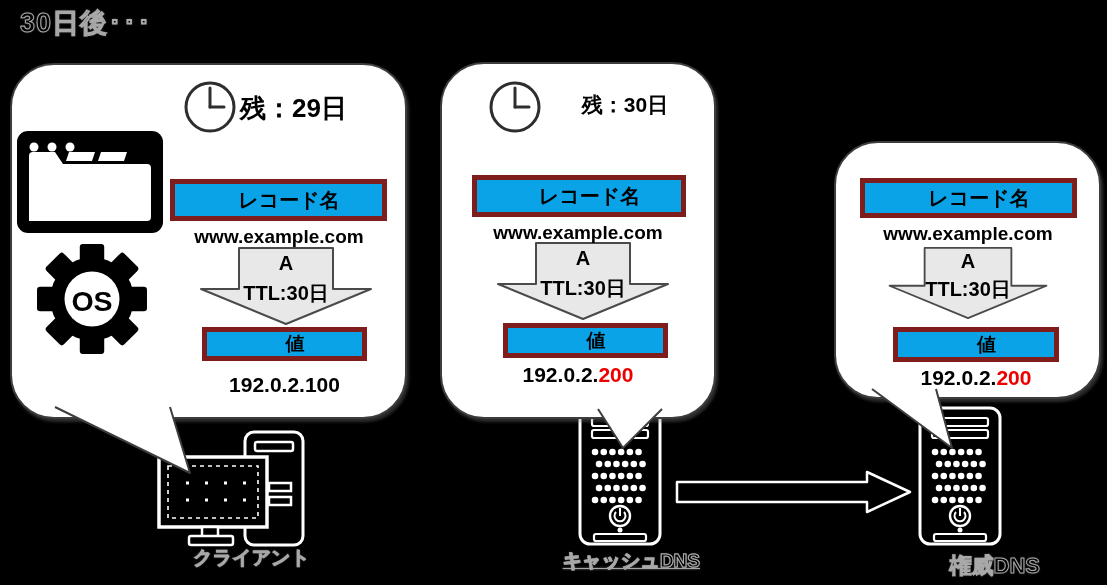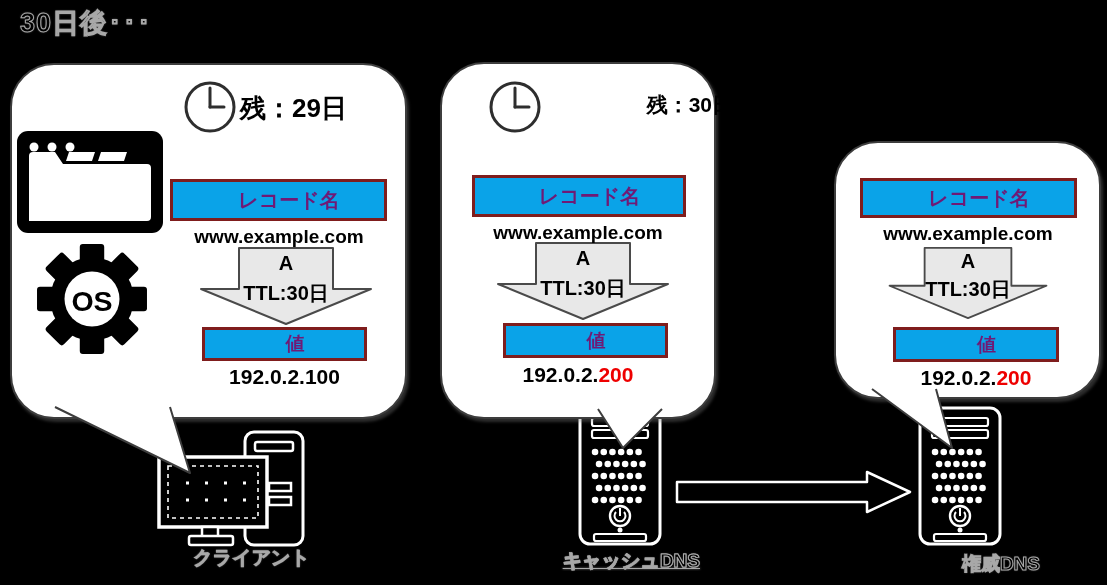--- a/index.html
+++ b/index.html
@@ -10,22 +10,22 @@
   }
   .abs{position:absolute;}
   .bubble{
     position:absolute;background:#fff;border:2px solid #3d3d3d;
     border-radius:44px;box-shadow:2px 3px 3px rgba(130,130,130,.35);
     z-index:1;
   }
   .tail{position:absolute;z-index:2;}
   .tail path{fill:#fff;stroke:#3d3d3d;stroke-width:2;stroke-linejoin:round;}
   .blue-label{
-    position:absolute;background:var(--accent,#0AA3E8);border:3px solid #7f1d1d;
-    color:#701a75;font-weight:bold;display:flex;align-items:center;justify-content:center;
+    position:absolute;background:var(--accent,#0AA3E8);border:5px solid #7f1d1d;
+    color:#000000;font-weight:bold;display:flex;align-items:center;justify-content:center;
     box-sizing:border-box;font-size:20px;z-index:3;padding-left:21px;
   }
   .txt{position:absolute;font-weight:bold;color:#000;text-align:center;z-index:3;}
   .rec-arrow{position:absolute;z-index:2;}
   .rec-arrow polygon{fill:var(--arrow-gray,#E8E8E8);stroke:#4a4a4a;stroke-width:2;stroke-linejoin:round;}
   .red{color:var(--red,#EE0000);}
   .outlined{
     position:absolute;font-weight:bold;color:#000;text-align:right;
     -webkit-text-stroke:1px #a8a8a8;text-shadow:0 0 2px rgba(255,255,255,.55);
     z-index:4;
@@ -93,36 +93,36 @@
   <div class="blue-label" style="left:158px;top:114px;width:217px;height:42px;">レコード名</div>
   <div class="txt" style="left:142px;top:161px;width:250px;font-size:19px;">www.example.com</div>
 
   <svg class="rec-arrow" style="left:188px;top:182px;" width="172" height="78" viewBox="0 0 172 78">
     <polygon points="39,1 133,1 133,42 171,42 86,77 1,42 39,42"></polygon>
   </svg>
   <div class="txt" style="left:188px;top:187px;width:172px;font-size:20px;">A</div>
   <div class="txt" style="left:188px;top:215px;width:172px;font-size:20px;">TTL:30日</div>
 
   <div class="blue-label" style="left:190px;top:262px;width:165px;height:34px;font-size:19px;">値</div>
-  <div class="txt" style="left:130px;top:300px;width:285px;font-size:21px;">
+  <div class="txt" style="left:130px;top:308px;width:285px;font-size:21px;">
     <span>192.0.2.100</span><span class="red"></span>
   </div>
 </div>
 <svg class="tail" style="left:48px;top:403px;" width="150" height="75" viewBox="0 0 150 75">
   <path d="M7,4 L142,70 L122,4"></path>
 </svg>
 
 <div class="bubble" style="left:440px;top:62px;width:272px;height:353px;">
 
   <svg class="abs clock-icon" style="left:45px;top:15px;" width="56" height="56" viewBox="0 0 56 56">
     <circle cx="28" cy="28" r="24"></circle>
     <line x1="28" y1="28" x2="28" y2="9"></line>
     <line x1="28" y1="28" x2="42" y2="28"></line>
   </svg>
-  <div class="txt" style="left:103px;top:27px;font-size:21px;text-align:right;width:160px;margin-left:28px;">残：30日</div>
+  <div class="txt" style="left:103px;top:27px;font-size:21px;text-align:center;width:160px;">残：30日</div>
 
   <div class="blue-label" style="left:30px;top:111px;width:214px;height:42px;">レコード名</div>
   <div class="txt" style="left:11px;top:158px;width:250px;font-size:19px;">www.example.com</div>
 
   <svg class="rec-arrow" style="left:55px;top:178px;" width="172" height="78" viewBox="0 0 172 78">
     <polygon points="39,1 133,1 133,42 171,42 86,77 1,42 39,42"></polygon>
   </svg>
   <div class="txt" style="left:55px;top:183px;width:172px;font-size:20px;">A</div>
   <div class="txt" style="left:55px;top:211px;width:172px;font-size:20px;">TTL:30日</div>
 
@@ -197,13 +197,13 @@
 <svg class="dev" style="left:918px;top:406px;" width="84" height="140">
     <use href="#server-sym"></use>
   </svg>
 
 <svg class="dev" style="left:670px;top:466px;" width="250" height="52" viewBox="0 0 250 52">
   <polygon points="7,16 197,16 197,6 240,26 197,46 197,36 7,36" fill="#000" stroke="#fff" stroke-width="2.5" stroke-linejoin="round"></polygon>
 </svg>
 
 <div class="outlined" style="left:150px;top:545px;width:160px;font-size:19px;">クライアント</div>
 <div class="outlined" style="left:540px;top:548px;width:160px;font-size:19px;text-decoration:underline;">キャッシュDNS</div>
-<div class="outlined" style="left:880px;top:551px;width:160px;font-size:19px;">権威DNS</div>
+<div class="outlined" style="left:880px;top:551px;width:160px;font-size:22px;">権威DNS</div>
 
 </body></html>

